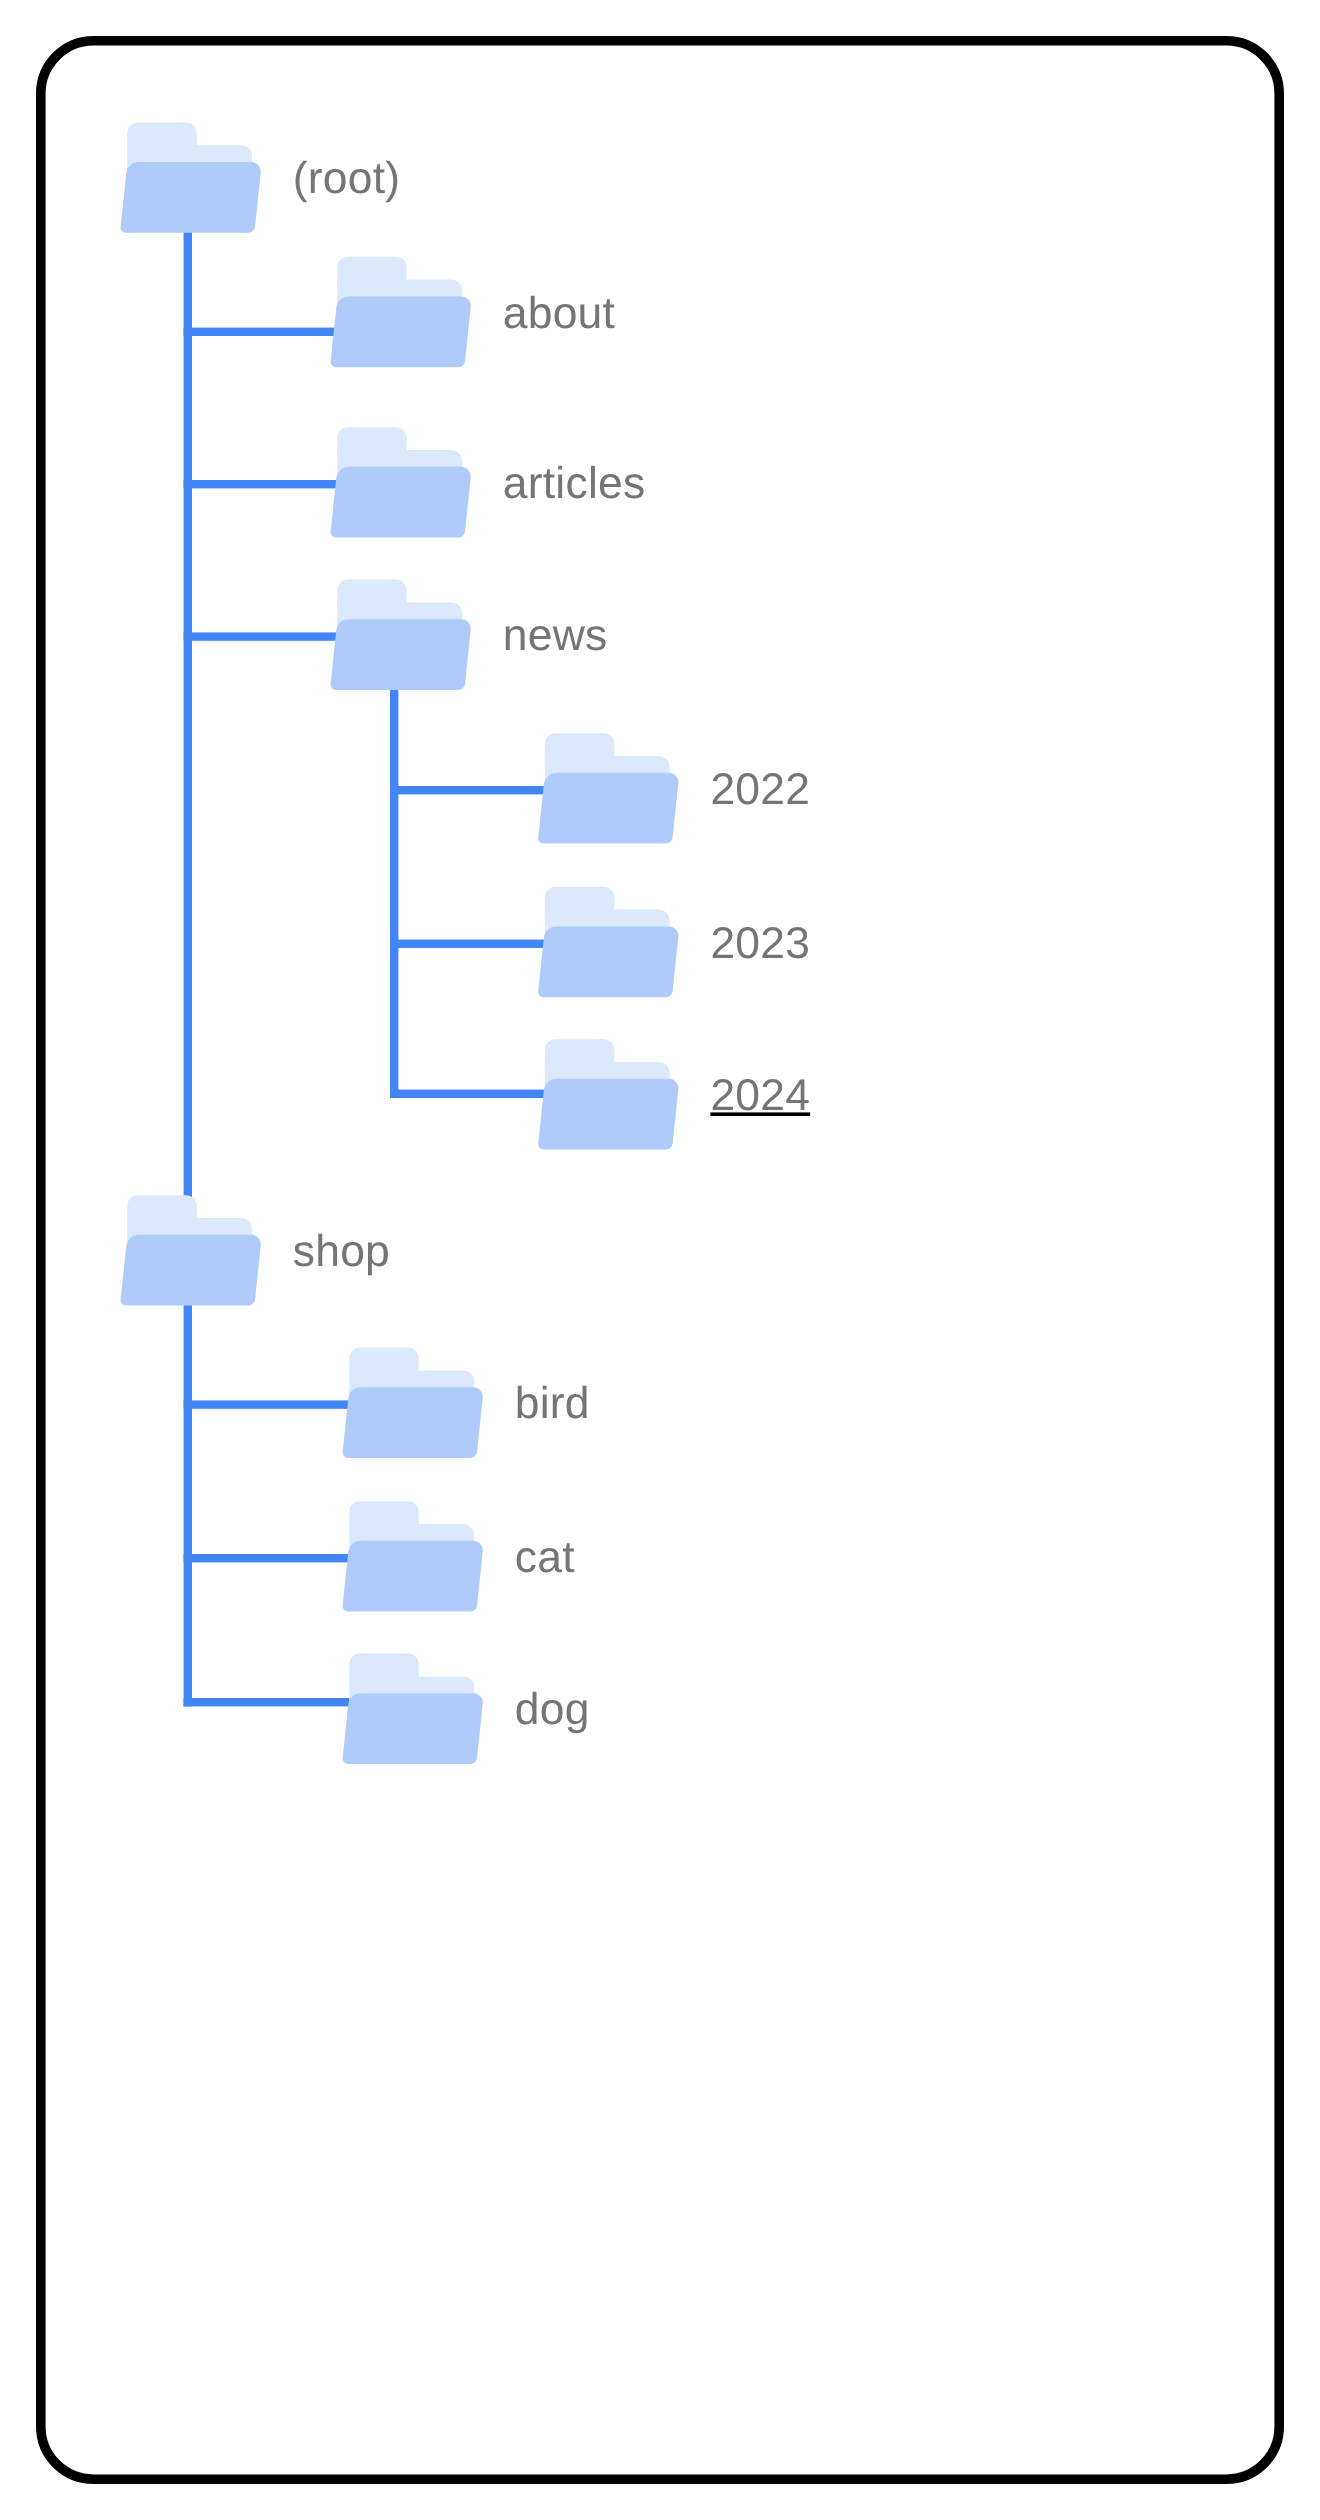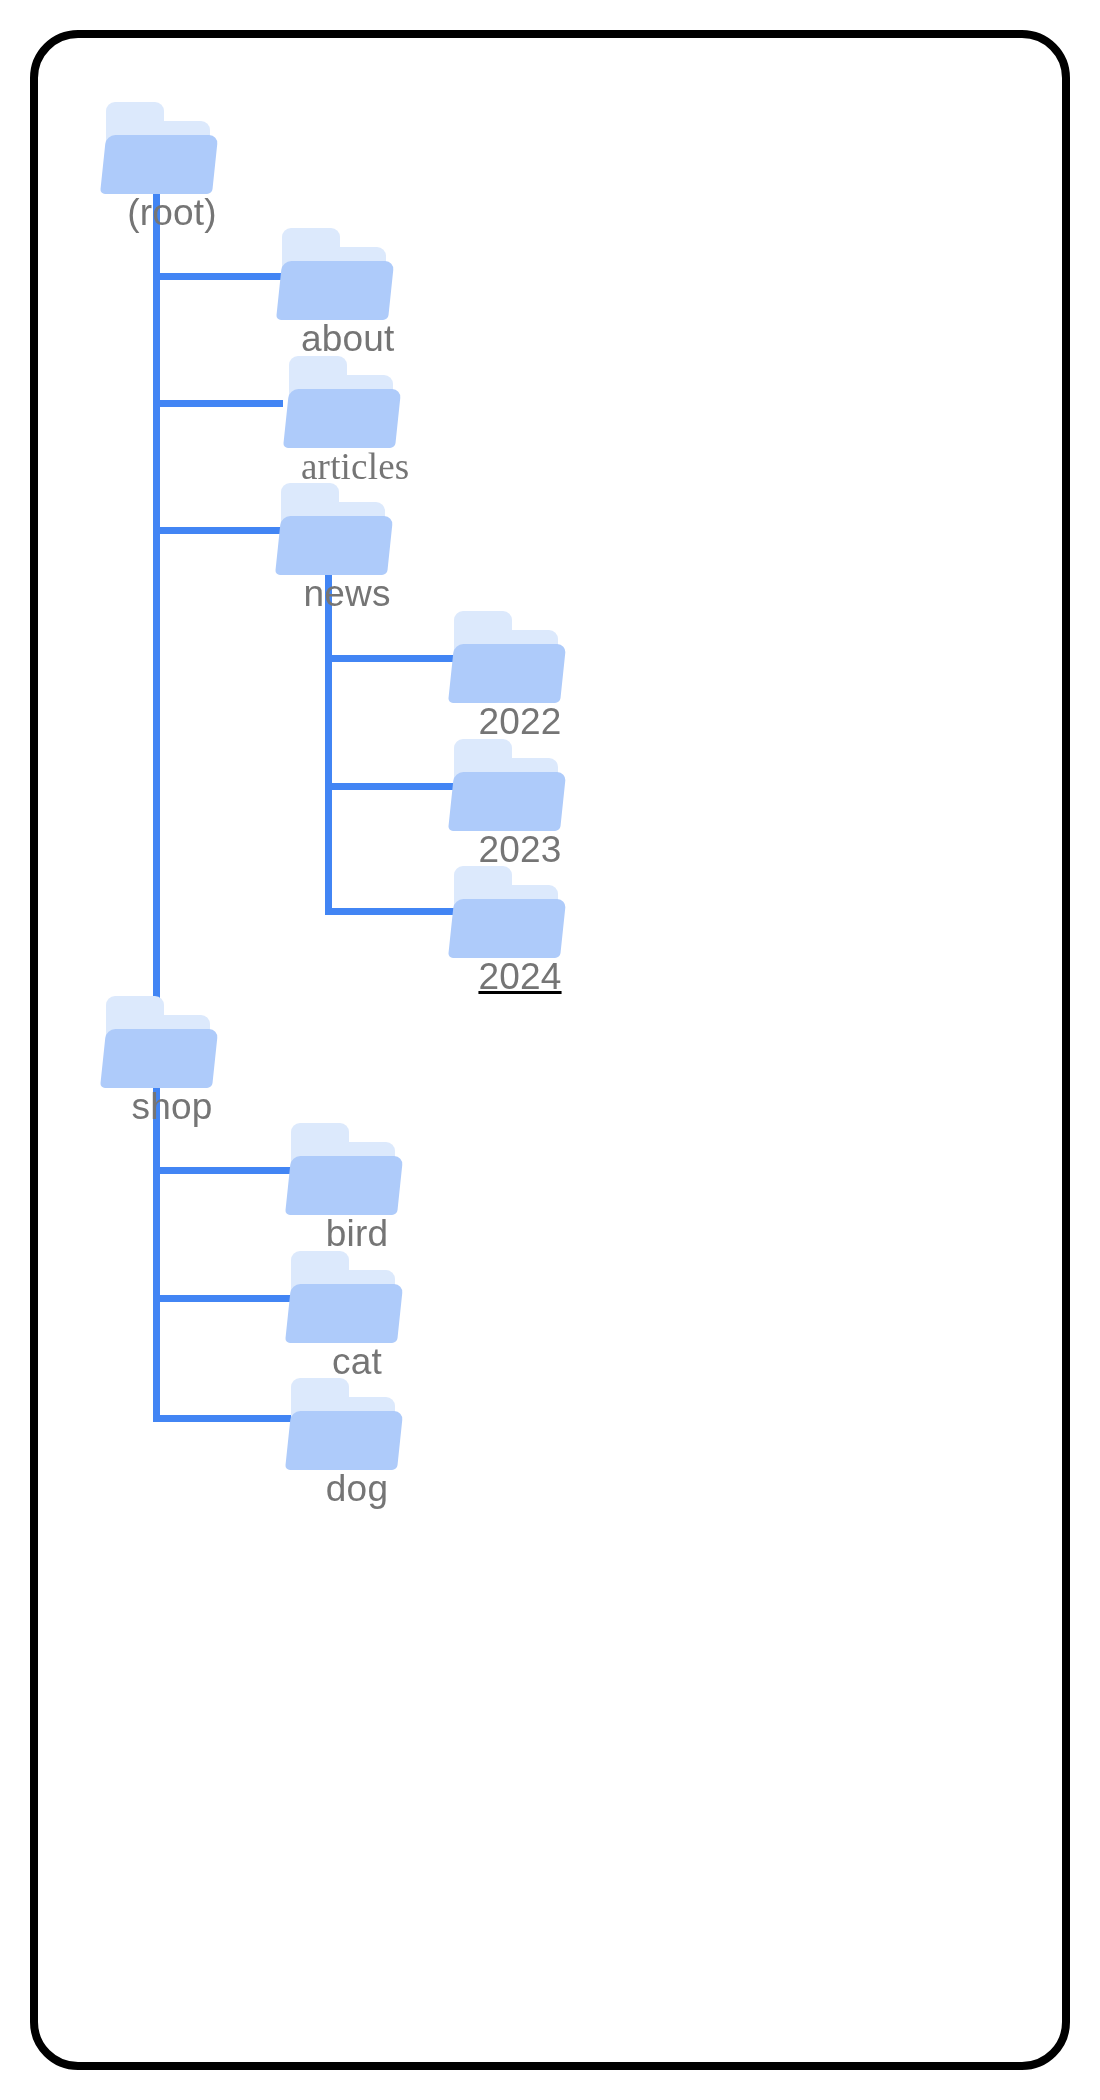--- a/index.html
+++ b/index.html
@@ -25,21 +25,21 @@
 
   
   .tree{position:absolute;left:0;top:0;width:1100px;height:2100px;}
 
   
   .line{position:absolute;background:#4285f4;}
   .vline{width:7px;}
   .hline{height:7px;}
 
   
-  .node{position:absolute;display:flex;align-items:center;flex-direction:column;}
+  .node{position:absolute;display:flex;align-items:center;}
   .folder{
     position:relative;
     width:118px;height:92px;
     flex:0 0 auto;
   }
   
   .folder .tab{
     position:absolute;left:6px;top:0;
     width:58px;height:26px;
     background:#dce9fc;
@@ -100,30 +100,30 @@
 
     <div class="node" style="left:100px;top:102px;">
       <div class="folder">
         <div class="tab"></div>
           <div class="back"></div>
           <div class="front"></div>
       </div>
       <div class="label">(root)</div>
     </div>
 
-    <div class="node" style="left:275px;top:228px;">
+    <div class="node" style="left:275px;top:214px;">
       <div class="folder">
         <div class="tab"></div>
           <div class="back"></div>
           <div class="front"></div>
       </div>
       <div class="label">about</div>
     </div>
 
-    <div class="node" style="left:275px;top:356px;font-family:Liberation Serif, serif;">
+    <div class="node" style="left:275px;top:356px;">
       <div class="folder">
         <div class="tab"></div>
           <div class="back"></div>
           <div class="front"></div>
       </div>
       <div class="label">articles</div>
     </div>
 
     <div class="node" style="left:275px;top:483px;text-align:right;">
       <div class="folder">

